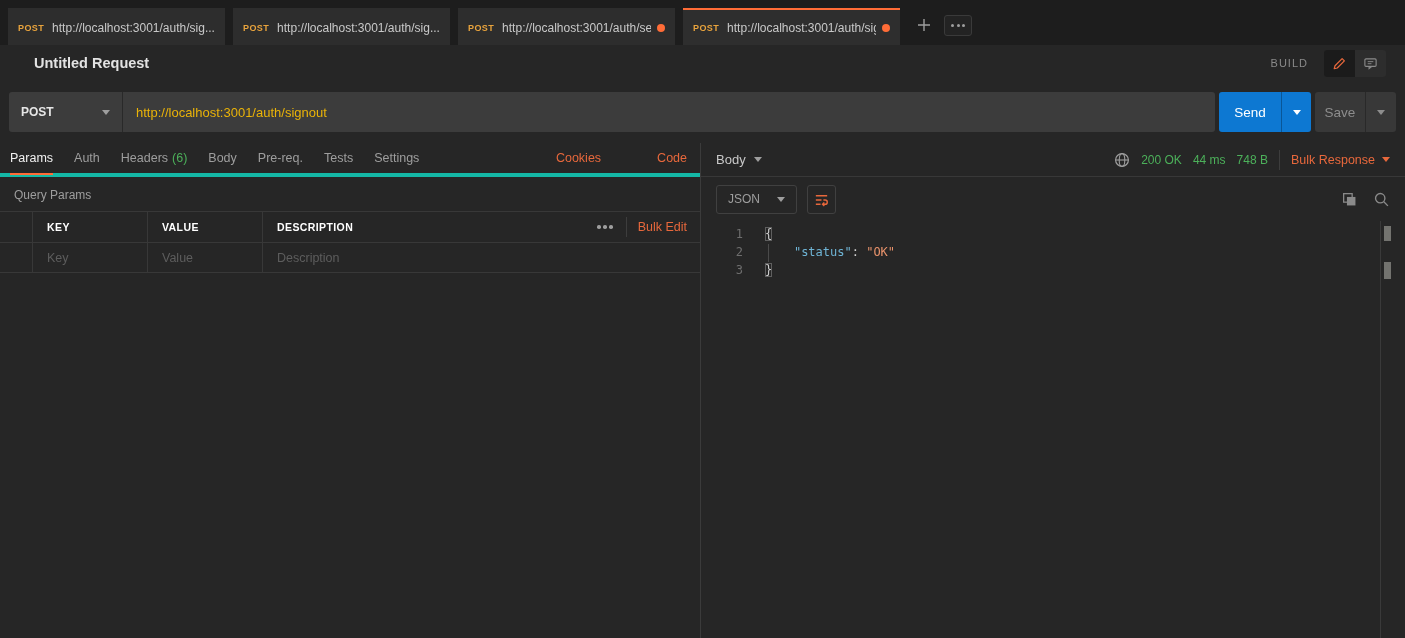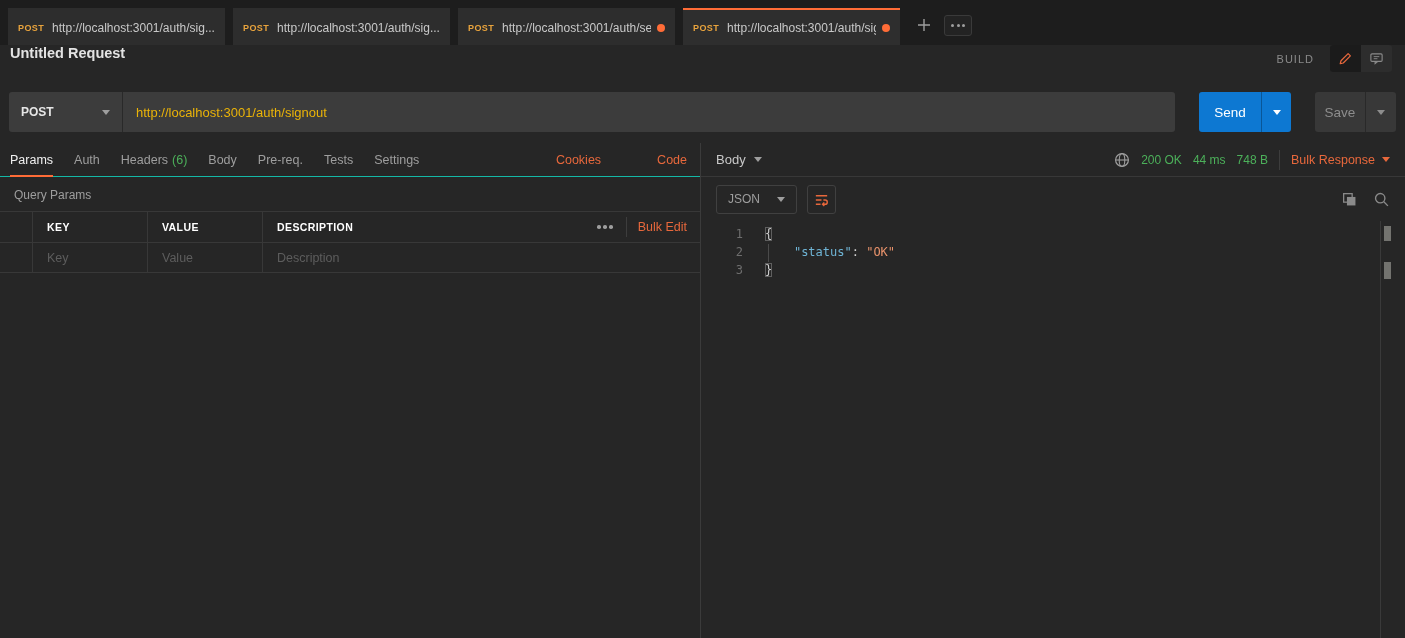--- a/index.html
+++ b/index.html
@@ -28,51 +28,51 @@
         display:flex;align-items:center;justify-content:center;gap:2.5px;cursor:pointer;}
   .mini-dot{width:3px;height:3px;border-radius:50%;background:#9e9e9e;}
   .tabbar-right{margin-left:auto;display:flex;align-items:center;gap:10px;padding:0 12px 8px 0;}
   .env-select{width:210px;height:30px;background:#2d2d2d;border-radius:3px;display:flex;align-items:center;
         padding:0 12px;font-size:12.5px;color:#d2d2d2;cursor:pointer;}
   .caret{width:0;height:0;border-left:4px solid transparent;border-right:4px solid transparent;
         border-top:5px solid #9e9e9e;display:inline-block;}
   .env-select .caret{margin-left:auto;}
   .sq-btn{width:30px;height:30px;background:#2d2d2d;border-radius:3px;display:flex;align-items:center;justify-content:center;cursor:pointer;}
   
-  .req-header{height:36px;display:flex;align-items:flex-start;padding:0 13px 0 10px;}
+  .req-header{height:36px;display:flex;align-items:center;padding:0 19px 0 10px;margin-left:24px;}
   .req-title{font-size:14.5px;font-weight:bold;color:#e3e3e3;}
   .req-header-right{margin-left:auto;display:flex;align-items:center;gap:16px;}
   .build-label{font-size:11px;letter-spacing:1px;color:#8a8a8a;}
   .mode-toggle{display:flex;background:#2d2d2d;border-radius:3px;overflow:hidden;}
   .mode-seg{width:31px;height:27px;display:flex;align-items:center;justify-content:center;cursor:pointer;}
   .mode-seg.selected{background:#1b1b1b;}
   
   .url-row{height:62px;display:flex;align-items:center;padding:0 9px;}
   .method-select{width:114px;height:40px;background:#3c3c3c;border-radius:3px 0 0 3px;
         display:flex;align-items:center;padding:0 12px;border-right:1px solid #292929;cursor:pointer;}
   .method-label{font-size:12px;font-weight:bold;color:#e6e6e6;flex:1;}
   .url-input{flex:1;height:40px;background:#3c3c3c;border:none;outline:none;color:#eab308;
         font-size:13px;padding:0 13px;border-radius:0 3px 3px 0;font-family:"Liberation Sans",sans-serif;}
-  .btn-group{display:flex;margin-left:24px;}
+  .btn-group{display:flex;margin-left:4px;}
   .send-main{width:62px;height:40px;background:var(--send-blue);color:#fff;font-size:13.5px;
         display:flex;align-items:center;justify-content:center;border-radius:3px 0 0 3px;cursor:pointer;}
   .send-caret{width:30px;height:40px;background:var(--send-blue);border-left:1px solid rgba(0,0,0,.28);
         display:flex;align-items:center;justify-content:center;border-radius:0 3px 3px 0;cursor:pointer;}
   .send-caret .caret{border-top-color:#fff;}
   .save-main{width:50px;height:40px;background:#383838;color:#8d8d8d;font-size:13.5px;
         display:flex;align-items:center;justify-content:center;border-radius:3px 0 0 3px;cursor:pointer;}
   .save-caret{width:31px;height:40px;background:#383838;border-left:1px solid #292929;
         display:flex;align-items:center;justify-content:center;border-radius:0 3px 3px 0;cursor:pointer;}
   .save-caret .caret{border-top-color:#8d8d8d;}
   
   .panes{display:flex;height:495px;}
   .left-pane{width:701px;border-right:1px solid #3b3b3b;display:flex;flex-direction:column;}
   .right-pane{flex:1;display:flex;flex-direction:column;position:relative;}
   
-  .rtabs-row{height:34px;display:flex;align-items:center;padding:0 13px 0 10px;border-bottom:1px solid #14b8a6;text-align:right;}
+  .rtabs-row{height:34px;display:flex;align-items:center;padding:0 13px 0 10px;border-bottom:4px solid #14b8a6;text-align:right;}
   .rtab{font-size:12.5px;color:#9e9e9e;margin-right:21px;height:34px;display:flex;align-items:center;position:relative;cursor:pointer;}
   .rtab.active{color:#f0f0f0;}
   .rtab.active::after{content:'';position:absolute;left:0;right:0;bottom:0;height:2px;background:var(--accent-orange);}
   .badge{color:var(--success-green);margin-left:4px;}
   .rtabs-links{margin-left:auto;display:flex;gap:16px;}
   .link{color:var(--link-orange);font-size:12.5px;cursor:pointer;margin-left:40px;}
   
   .qp-title{font-size:12px;color:#9e9e9e;padding:11px 14px 9px;}
   .p-row{display:flex;height:31px;border-top:1px solid #383838;align-items:stretch;}
   .p-row.last{border-bottom:1px solid #383838;}

